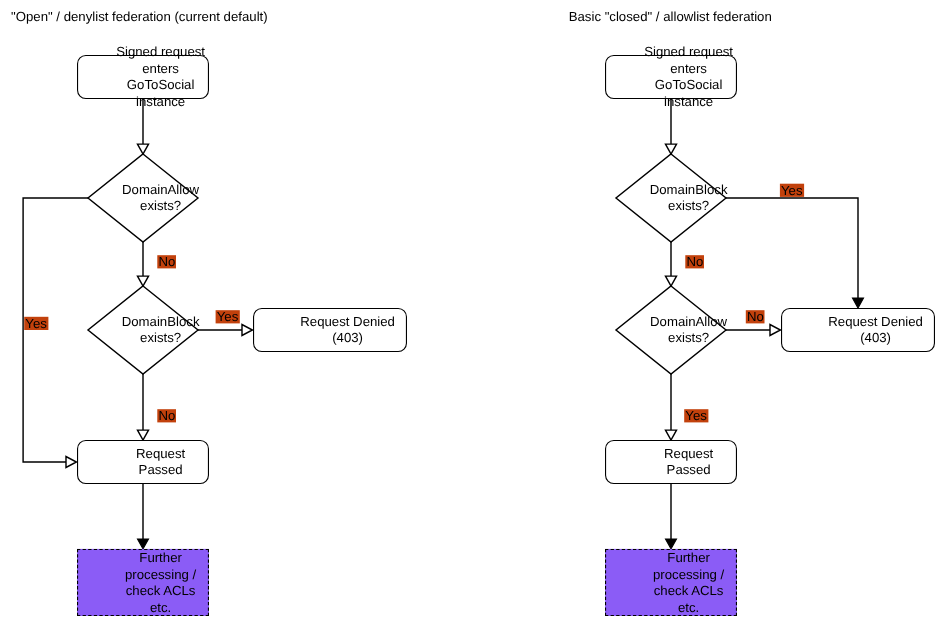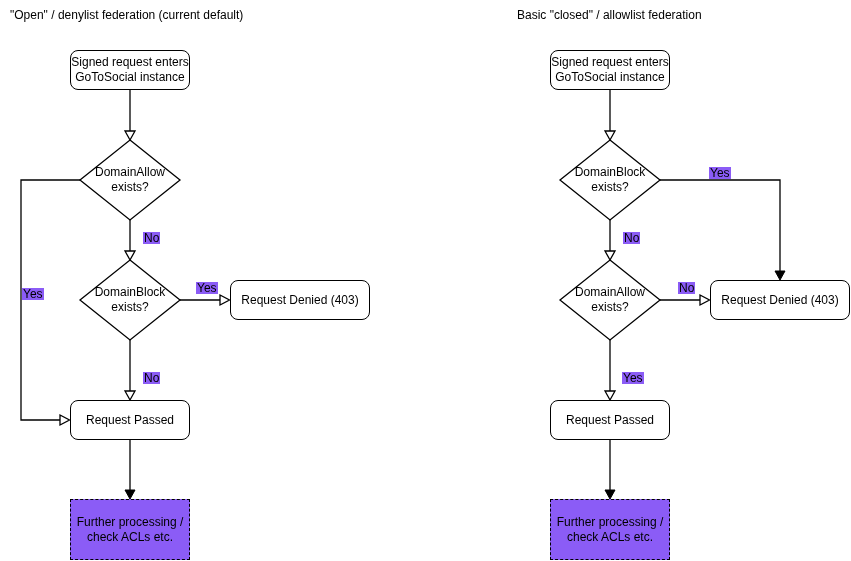--- a/index.html
+++ b/index.html
@@ -53,37 +53,38 @@
   }
   .node {
     position: absolute;
     box-sizing: border-box;
     display: flex;
     align-items: center;
     justify-content: center;
     text-align: center;
     white-space: pre-line;
     line-height: 15px;
+    padding-left: 32px;
   }
   .rect-node {
     background: #ffffff;
     border: 1.3px solid #000000;
     border-radius: 8px;
   }
   .dashed-node {
     background: #8b5cf6;
     border: 1.3px dashed #000000;
   }
   .diamond-label {
     background: transparent;
   }
   .edge-label {
     position: absolute;
     line-height: 12px;
-    background: #8b5cf6;
+    background: #c2410c;
     padding: 0 1px;
     white-space: nowrap;
   }
 </style>
 </head>
 <body>
 
 <div class="stage">
 
   <svg class="connectors" viewBox="0 0 851 561">

